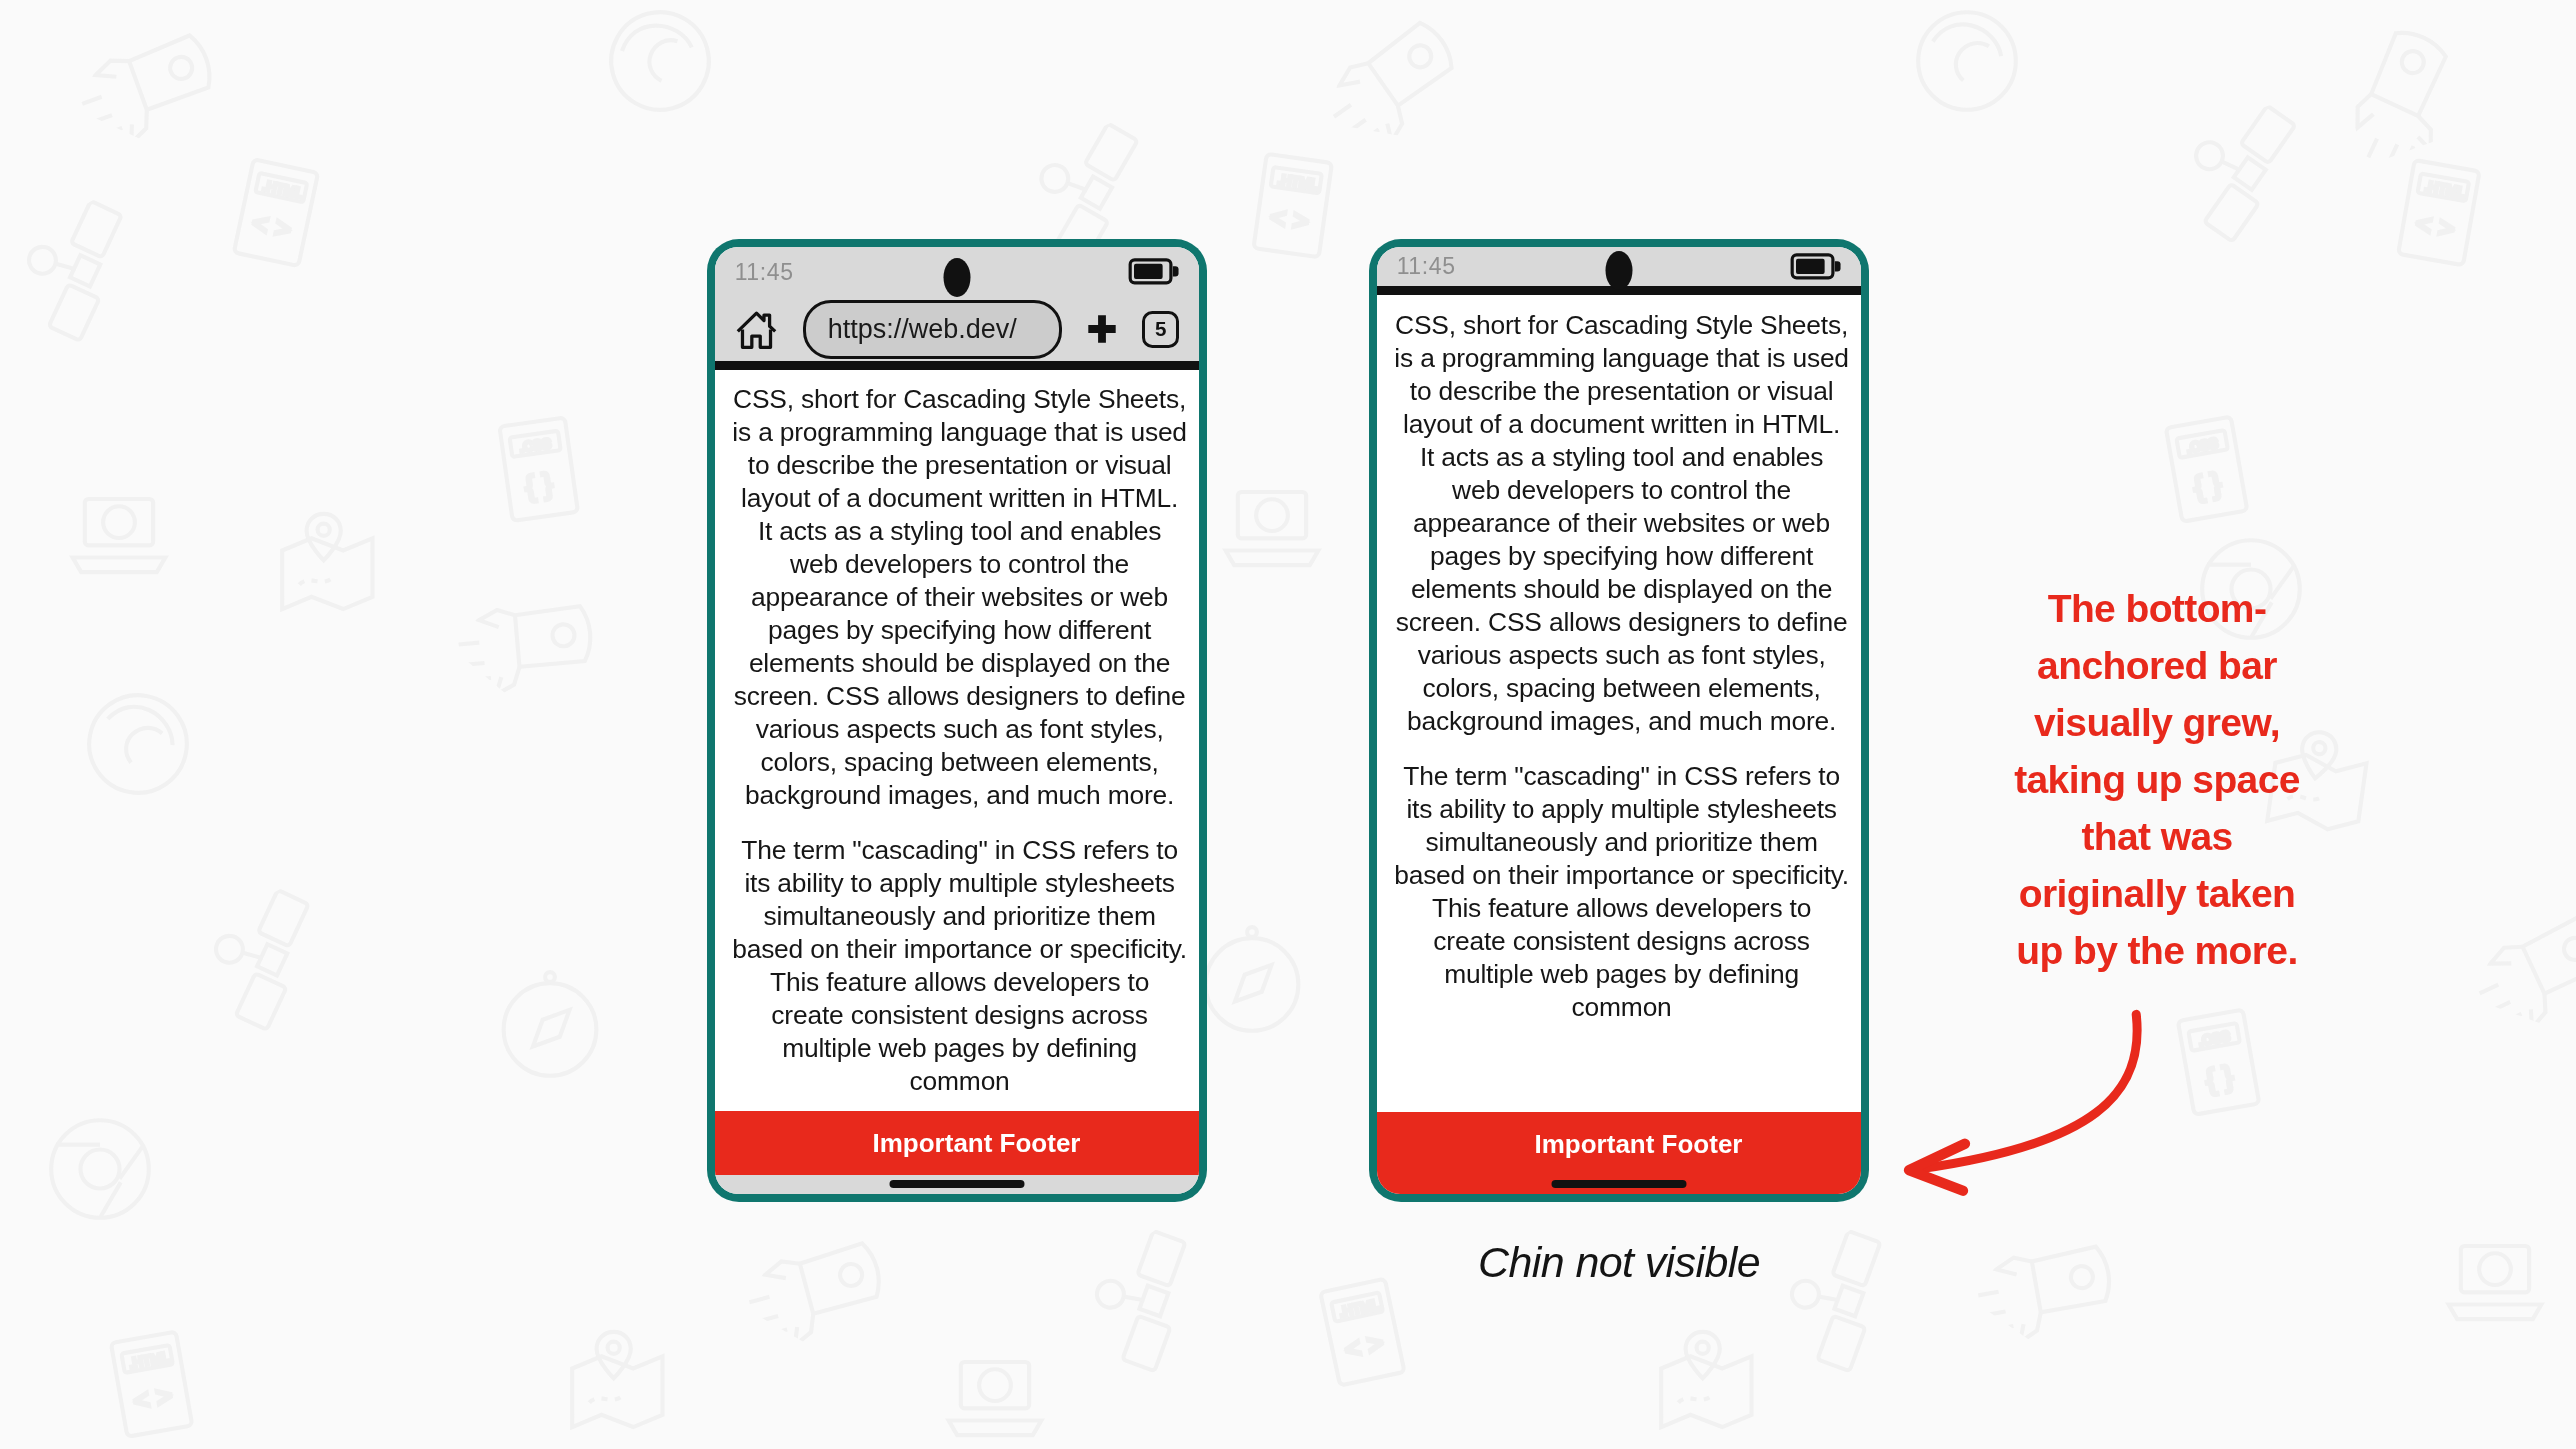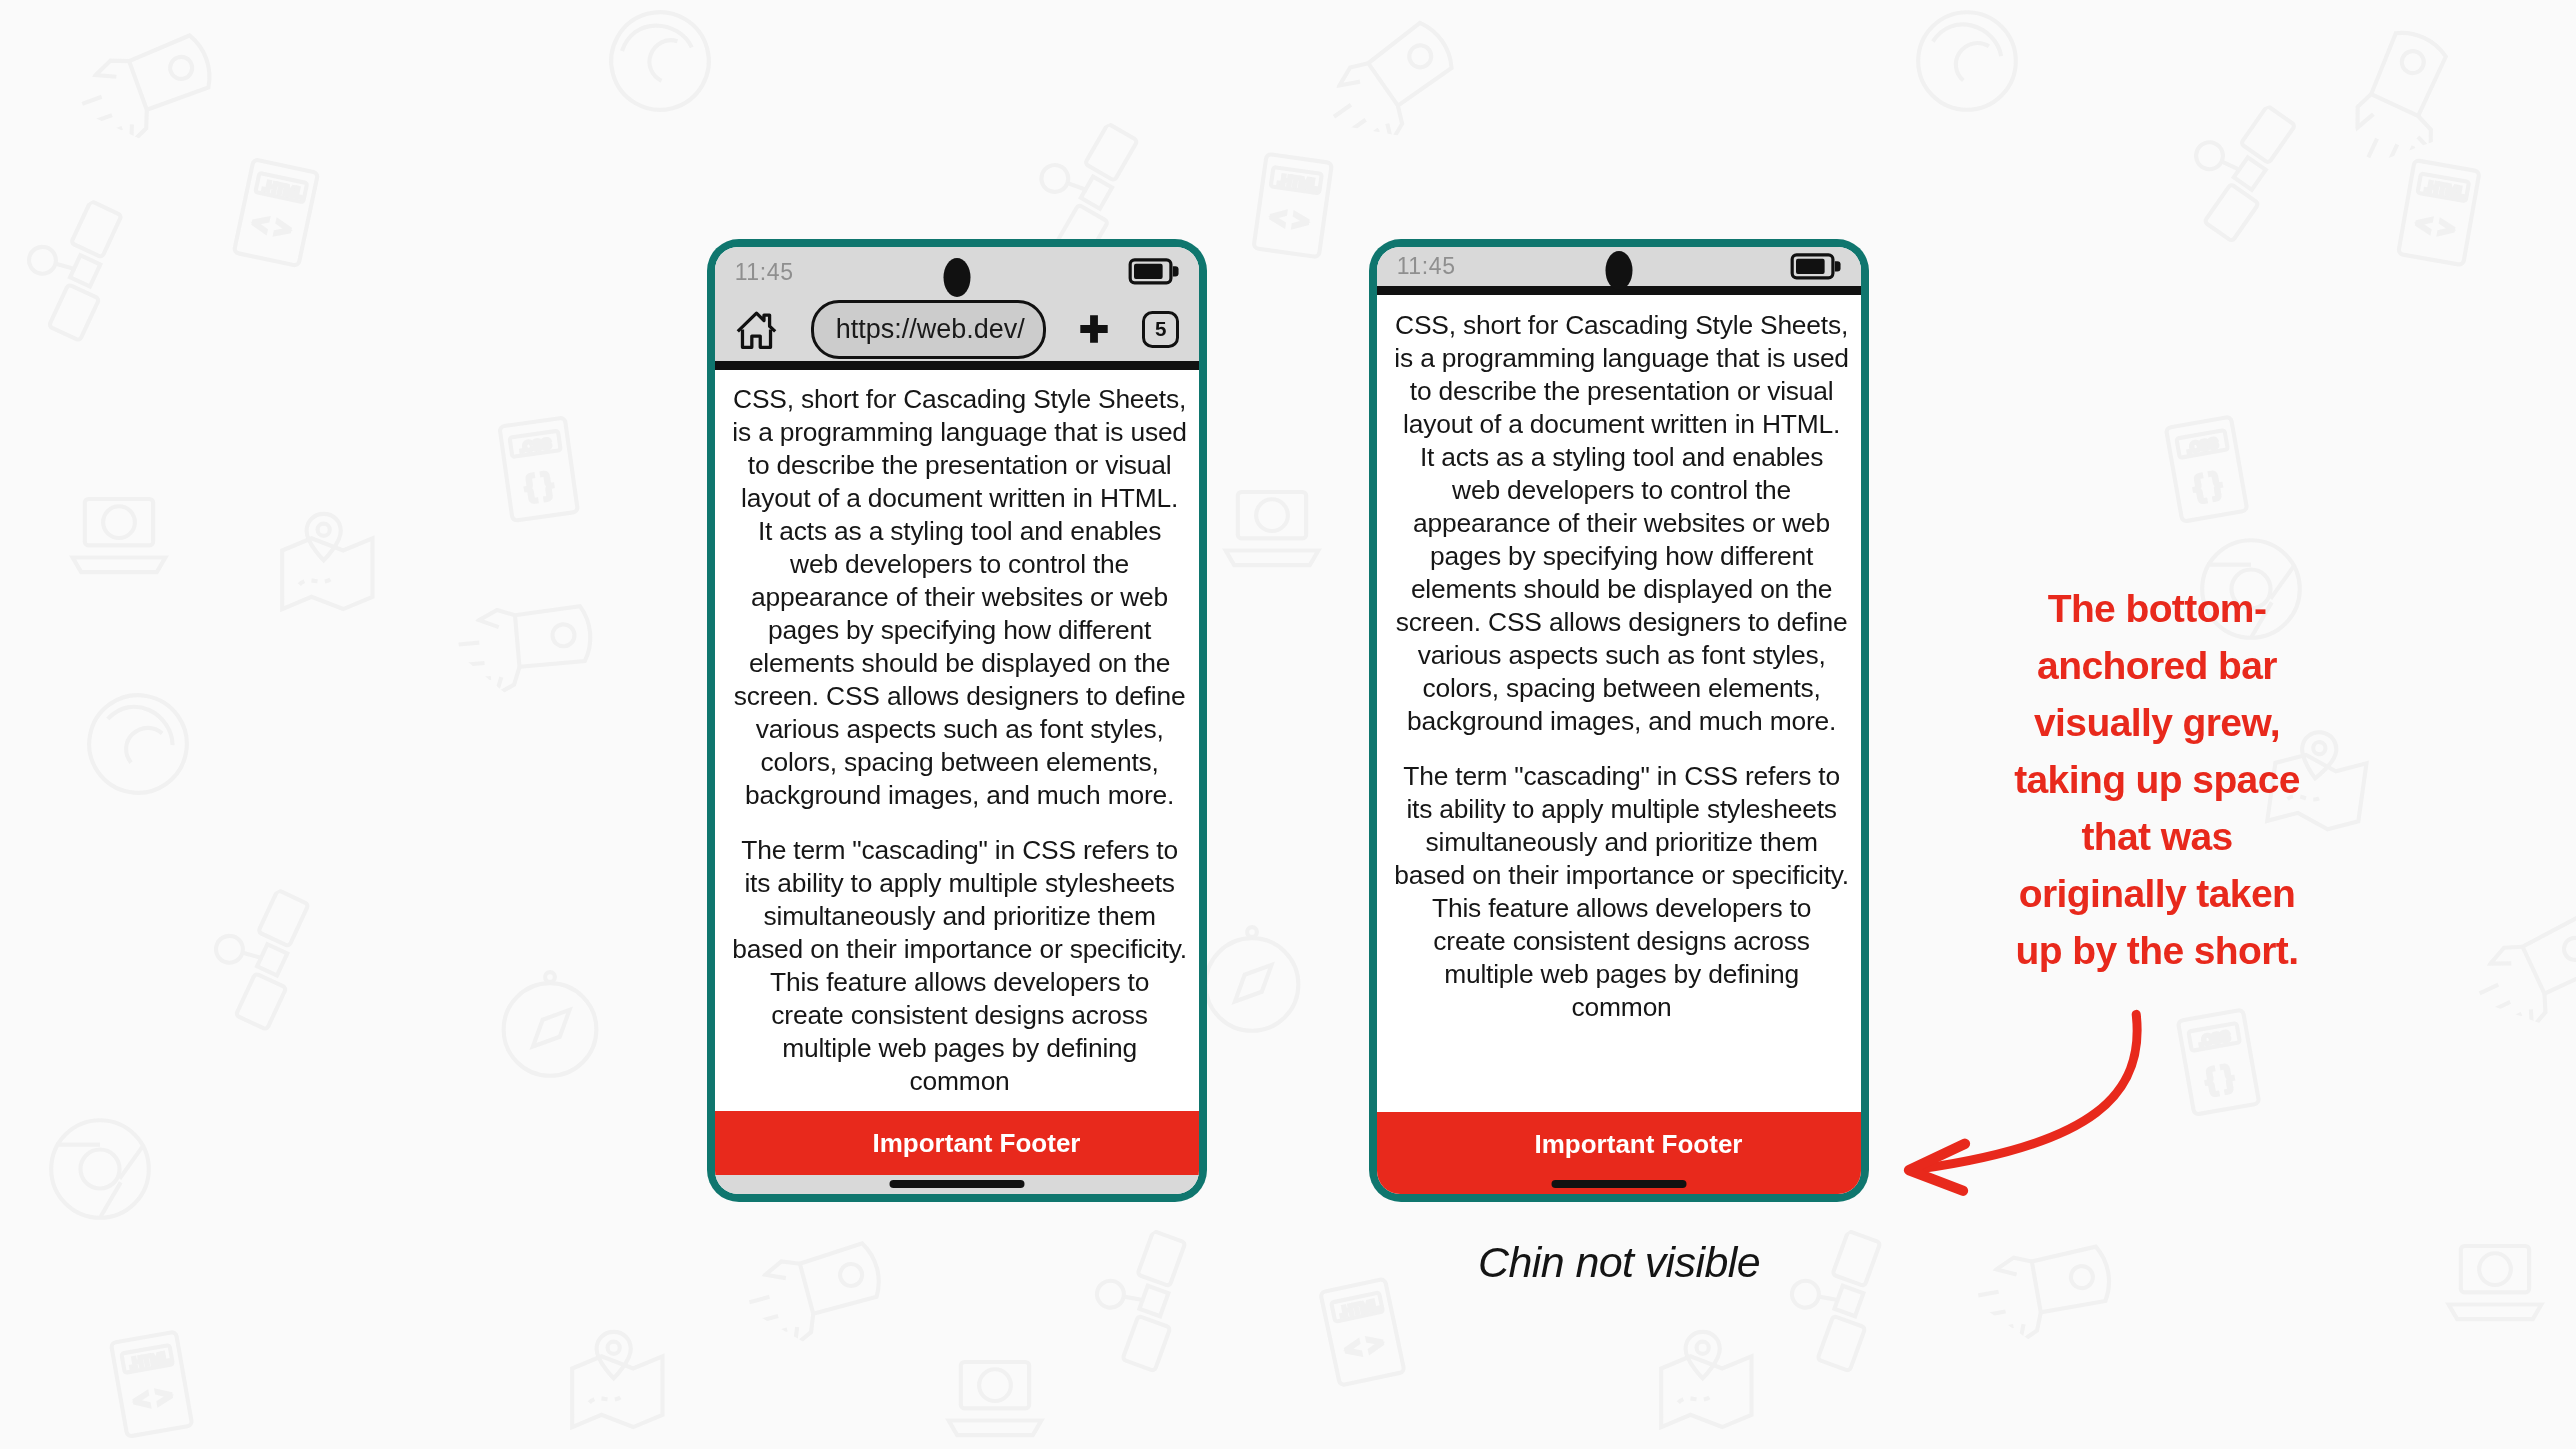--- a/index.html
+++ b/index.html
@@ -19,21 +19,21 @@
 
   .status-bar{position:relative;background:var(--header-gray,#d9d9d9);display:flex;align-items:center;}
   .phone--left  .status-bar{height:50px;}
   .phone--right .status-bar{height:39px;}
   .status-time{margin-left:19.3px;font-size:23px;color:var(--time-gray,#8f8f8f);letter-spacing:0.6px;}
   .camera-dot{position:absolute;left:50%;transform:translateX(-50%);width:27px;height:39px;border-radius:50%;background:#111;}
   .phone--left .camera-dot{top:10.3px;}
   .phone--right .camera-dot{top:3.9px;}
   .battery{position:absolute;right:16.7px;top:50%;transform:translateY(-50%);}
 
-  .url-row{height:64px;background:var(--header-gray,#d9d9d9);display:flex;align-items:center;padding:0 19.3px;gap:33px;}
+  .url-row{height:64px;background:var(--header-gray,#d9d9d9);display:flex;align-items:center;padding:0 19.3px;gap:25px;}
   .url-pill{flex:1;height:53px;max-width:289px;background:var(--pill-gray,#cccccc);border:3.9px solid #111;
             border-radius:28px;display:flex;align-items:center;}
   .url-text{margin-left:22px;font-size:27px;color:#1a1a1a;}
   .plus-btn{width:30px;height:30px;flex:0 0 auto;display:flex;align-items:center;justify-content:center;}
   .tab-btn{width:37px;height:37px;flex:0 0 auto;border:3.9px solid #111;border-radius:10.3px;background:transparent;
            display:flex;align-items:center;justify-content:center;font-size:20.6px;font-weight:bold;color:#111;box-sizing:border-box;}
   .divider{height:8.4px;background:#111;}
 
   .page-body{position:absolute;left:0;right:0;overflow:hidden;color:#161616;text-align:center;}
   .phone--left  .page-body{top:123px;bottom:83px;padding:13px 10.3px 0 15.5px;}
@@ -318,21 +318,21 @@
 
   <div class="caption caption--right">Chin not visible</div>
 
   <div class="annotation">
     <div>The bottom-</div>
     <div>anchored bar</div>
     <div>visually grew,</div>
     <div>taking up space</div>
     <div>that was</div>
     <div>originally taken</div>
-    <div>up by the short.</div>
+    <div>up by the more.</div>
   </div>
 
   <svg class="arrow-svg" width="309" height="219" viewBox="0 0 480 340">
     <path d="M398 30 C 412 155, 330 232, 62 270" stroke-width="14"></path>
     <path d="M132 231 45 272l84 32" stroke-width="16"></path>
   </svg>
 
 </div>
 
 

